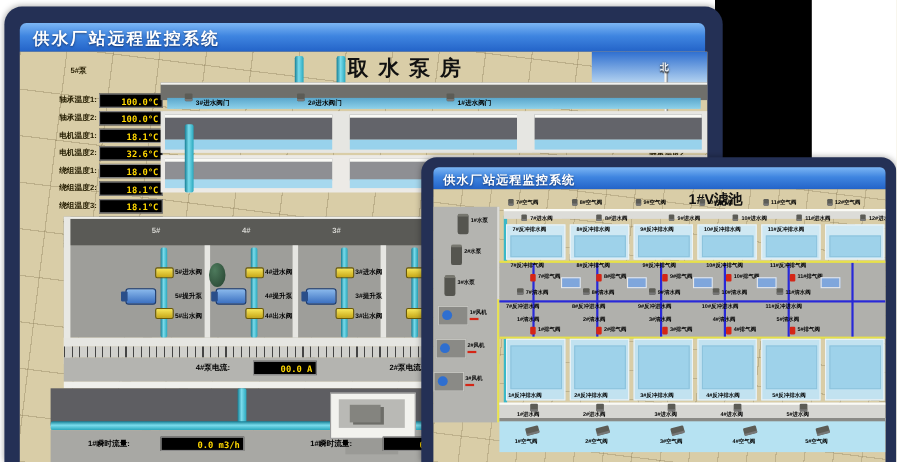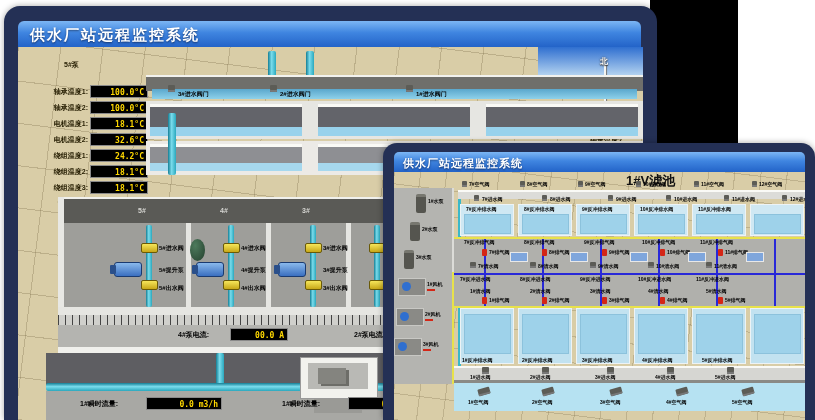--- a/index.html
+++ b/index.html
@@ -51,20 +51,21 @@
 
   <div class="win" style="left:4px;top:6px;width:653px;height:414px;border-radius:16px 16px 0 0;">
     <div class="tbar" style="left:14px;top:15px;width:623px;height:26px;font-size:15px;letter-spacing:2px;padding:5px 0 0 12px;box-sizing:border-box;">
       <span>供水厂站远程监控系统</span>
     </div>
 
     <div class="scene" style="left:14px;top:41px;width:625px;height:373px;">
 
       <div class="ab" style="right:0;top:0;width:105px;height:30px;background:linear-gradient(180deg,#2f6fd0,#bcd9f2);"></div>
 
+      <div class="ab" style="left:298px;top:2px;font:bold 19px 'Liberation Serif',serif;letter-spacing:9px;color:#111;">取水泵房</div>
 
       <div class="vpipe" style="left:250px;top:4px;width:8px;height:26px;"></div>
       <div class="vpipe" style="left:288px;top:4px;width:8px;height:26px;"></div>
 
       <div class="ab" style="left:548px;top:12px;width:76px;height:58px;">
         <div class="ab" style="left:8px;top:28px;width:62px;height:2px;background:#f4f4f0;box-shadow:0 1px 1px #777;"></div>
         <div class="ab" style="left:38px;top:6px;width:2px;height:46px;background:#f4f4f0;box-shadow:1px 0 1px #777;"></div>
         <div class="ab" style="left:32px;top:22px;width:13px;height:13px;background:#fcfcf8;border:1px solid #888;transform:rotate(45deg);"></div>
         <span class="compass-label" style="left:34px;top:-3px;">北</span>
         <span class="compass-label" style="left:-2px;top:22px;">西</span>
@@ -78,21 +79,21 @@
         <div class="l7" style="left:44px;top:0;color:#241c00;">5#泵</div>
         <div class="l7" style="left:0;top:27px;width:68px;text-align:right;color:#241c00;">轴承温度1:</div>
         <div class="box" style="left:70px;top:24px;width:58px;">100.0°C</div>
         <div class="l7" style="left:0;top:43px;width:68px;text-align:right;color:#241c00;">轴承温度2:</div>
         <div class="box" style="left:70px;top:40px;width:58px;">100.0°C</div>
         <div class="l7" style="left:0;top:59px;width:68px;text-align:right;color:#241c00;">电机温度1:</div>
         <div class="box" style="left:70px;top:56px;width:58px;">18.1°C</div>
         <div class="l7" style="left:0;top:75px;width:68px;text-align:right;color:#241c00;">电机温度2:</div>
         <div class="box" style="left:70px;top:72px;width:58px;">32.6°C</div>
         <div class="l7" style="left:0;top:91px;width:68px;text-align:right;color:#241c00;">绕组温度1:</div>
-        <div class="box" style="left:70px;top:88px;width:58px;">24.2°C</div>
+        <div class="box" style="left:70px;top:88px;width:58px;">18.0°C</div>
         <div class="l7" style="left:0;top:107px;width:68px;text-align:right;color:#241c00;">绕组温度2:</div>
         <div class="box" style="left:70px;top:104px;width:58px;">18.1°C</div>
         <div class="l7" style="left:0;top:123px;width:68px;text-align:right;color:#241c00;">绕组温度3:</div>
         <div class="box" style="left:70px;top:120px;width:58px;">18.1°C</div>
         <div class="l7" style="left:0;top:139px;width:68px;text-align:right;color:#241c00;">管道压力:</div>
         <div class="box" style="left:70px;top:136px;width:58px;">0.0007MPa</div>
         <div class="l7" style="left:0;top:155px;width:68px;text-align:right;color:#241c00;">多功能阀:</div>
         <div class="box" style="left:70px;top:152px;width:58px;">0%</div>
       </div>
 

